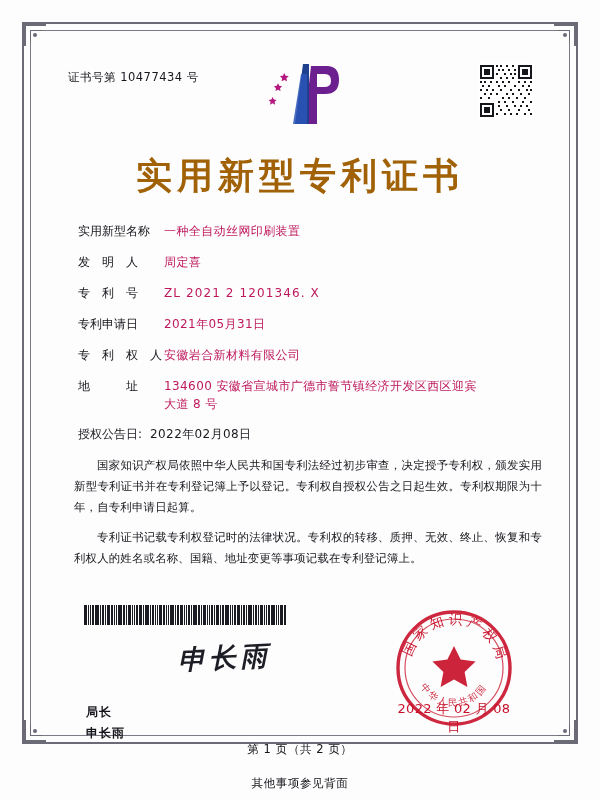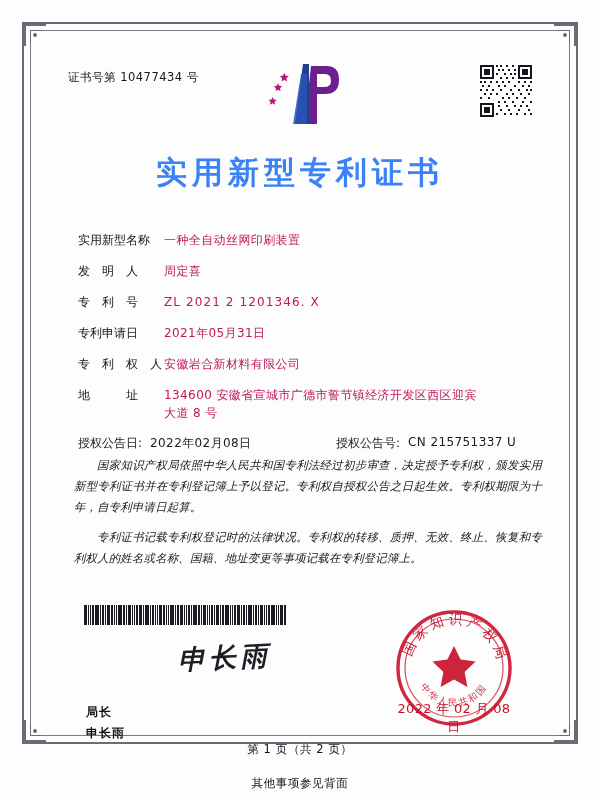--- a/index.html
+++ b/index.html
@@ -77,33 +77,32 @@
     justify-content: center;
   }
   .logo svg { display: block; }
 
   
   .title {
     position: absolute;
     left: 0; right: 0; top: 152px;
     text-align: center;
     font-family: "DejaVu Sans", "Liberation Sans", sans-serif;
-    font-size: 31px;
+    font-size: 36px;
     font-weight: bold;
     letter-spacing: 5px;
-    color: #3b82f6;
+    color: #a16207;
   }
 
   
   .fields {
     position: absolute;
     left: 78px;
     top: 222px;
     right: 70px;
-    margin-top: 9px;
   }
   .field-row {
     display: flex;
     align-items: flex-start;
     margin-bottom: 13px;
     font-size: 12px;
     line-height: 1.5;
   }
   .field-label {
     flex: 0 0 86px;
@@ -135,21 +134,20 @@
     white-space: nowrap;
     margin-right: 8px;
   }
   .row-split .val { letter-spacing: .4px; text-align: right; }
 
   
   .paras {
     position: absolute;
     left: 74px; right: 58px;
     top: 455px;
-    font-style: italic;
   }
   .paras p {
     margin: 0 0 10px 0;
     font-size: 11.4px;
     line-height: 1.82;
     text-align: justify;
     text-indent: 23px;
     letter-spacing: .2px;
     color: #15151c;
   }
@@ -419,24 +417,20 @@
         <span>134600 安徽省宣城市广德市誓节镇经济开发区西区迎宾</span>
         <span class="line2">大道 8 号</span>
       </div>
     </div>
 
     <div class="row-split">
       <div class="half first">
         <span class="lab">授权公告日:</span>
         <span class="val">2022年02月08日</span>
       </div>
-      <div class="half">
-        <span class="lab">授权公告号:</span>
-        <span class="val">CN 215751337 U</span>
-      </div>
     </div>
   </div>
 
   <div class="paras">
     <p>国家知识产权局依照中华人民共和国专利法经过初步审查，决定授予专利权，颁发实用新型专利证书并在专利登记簿上予以登记。专利权自授权公告之日起生效。专利权期限为十年，自专利申请日起算。</p>
     <p>专利证书记载专利权登记时的法律状况。专利权的转移、质押、无效、终止、恢复和专利权人的姓名或名称、国籍、地址变更等事项记载在专利登记簿上。</p>
   </div>
 
   <div class="barcode">
       <i style="width: 3px;"></i>

